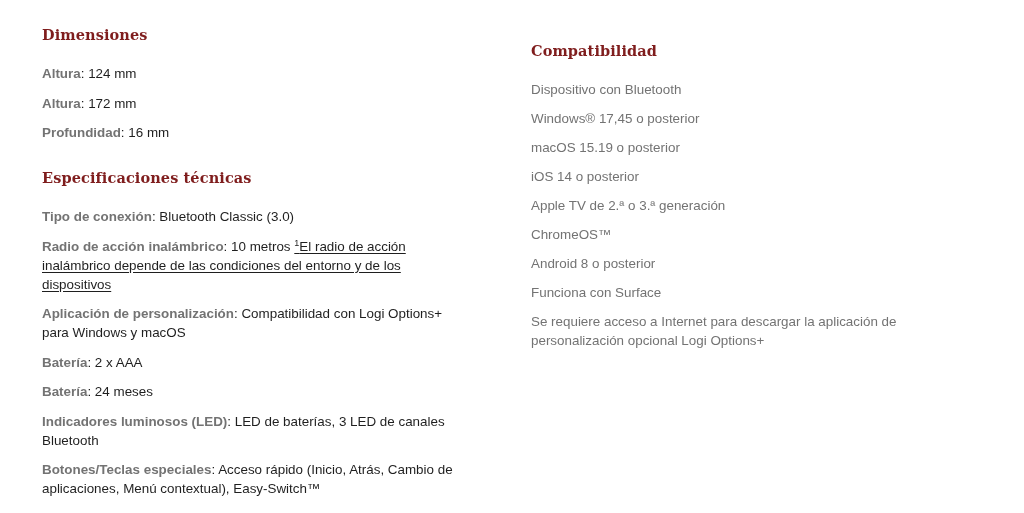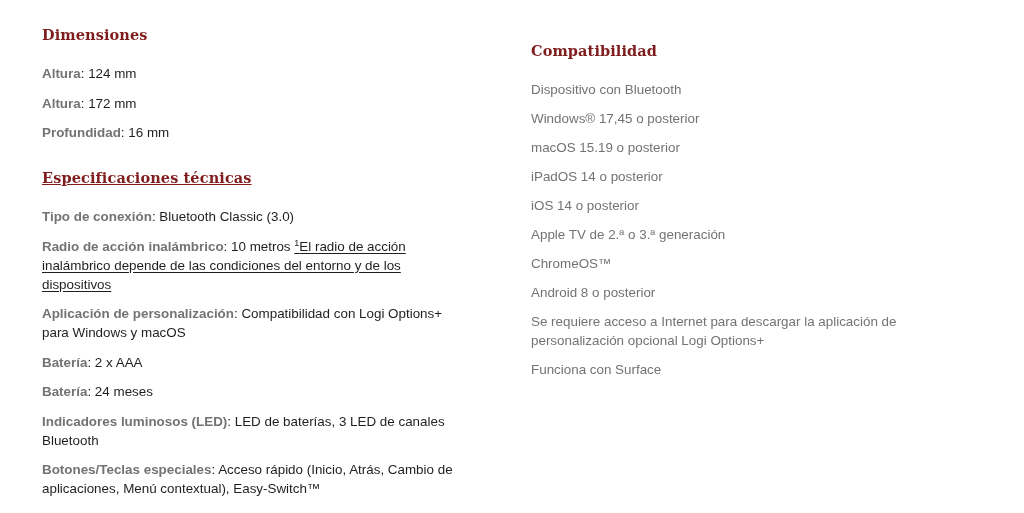--- a/index.html
+++ b/index.html
@@ -52,21 +52,20 @@
     font-weight: bold;
     font-size: 14.5px;
     line-height: 1.25;
     color: #7f1d1d;
     margin: 0 0 20px 0;
     letter-spacing: 0.1px;
   }
 
   .section-heading.spaced-above {
     margin-top: 27px;
-    text-decoration: underline;
   }
 
   .spec-list {
     list-style: none;
     margin: 0;
     padding: 0;
   }
 
   .spec-item {
     font-size: 13.4px;
@@ -170,24 +169,23 @@
     </div>
 
     <div class="col col-right">
 
       <h2 class="section-heading">Compatibilidad</h2>
 
       <ul class="spec-list">
         <li class="spec-item compat-item">Dispositivo con Bluetooth</li>
         <li class="spec-item compat-item">Windows® 17,45 o posterior</li>
         <li class="spec-item compat-item">macOS 15.19 o posterior</li>
-        <li class="spec-item compat-item">iPadOS 14 o posterior</li>
         <li class="spec-item compat-item">iOS 14 o posterior</li>
         <li class="spec-item compat-item">Apple TV de 2.ª o 3.ª generación</li>
         <li class="spec-item compat-item">ChromeOS™</li>
         <li class="spec-item compat-item">Android 8 o posterior</li>
+        <li class="spec-item compat-item">Funciona con Surface</li>
         <li class="spec-item compat-item">Se requiere acceso a Internet para descargar la aplicación de personalización opcional Logi Options+</li>
-        <li class="spec-item compat-item">Funciona con Surface</li>
       </ul>
     </div>
 
   </div>
 </div>
 
 </body></html>

